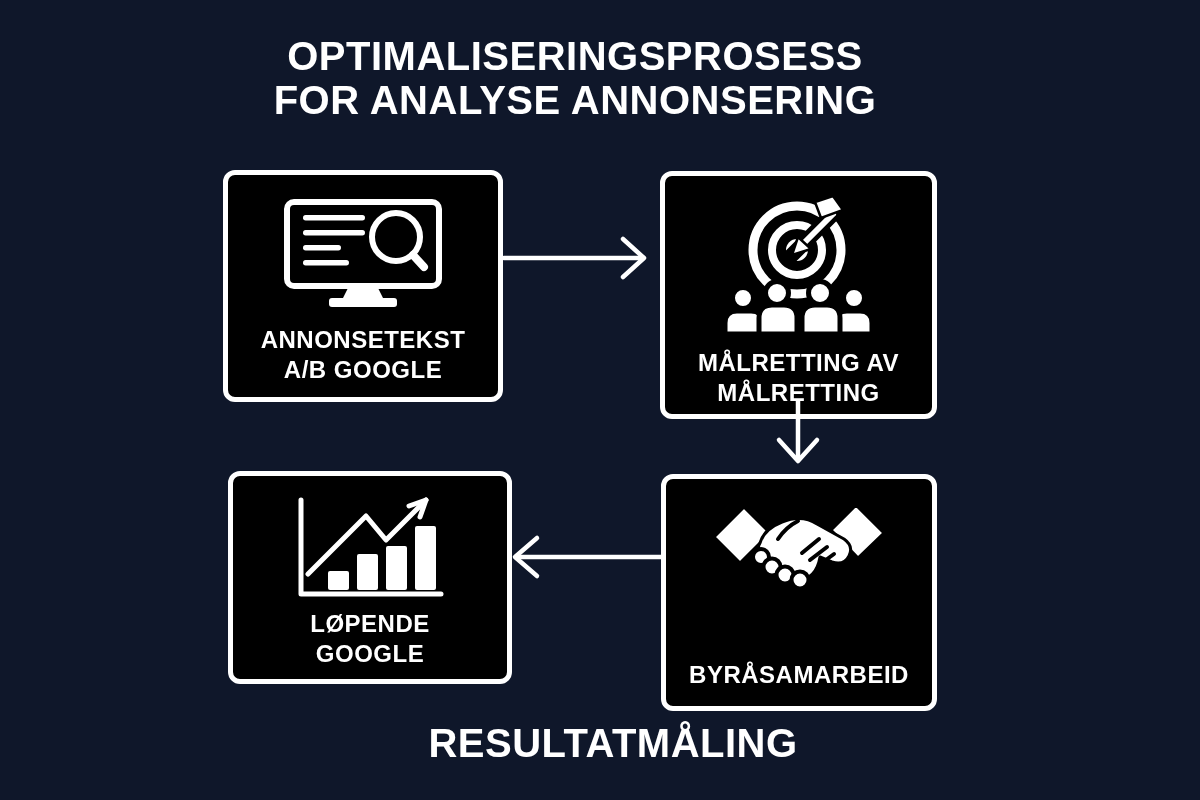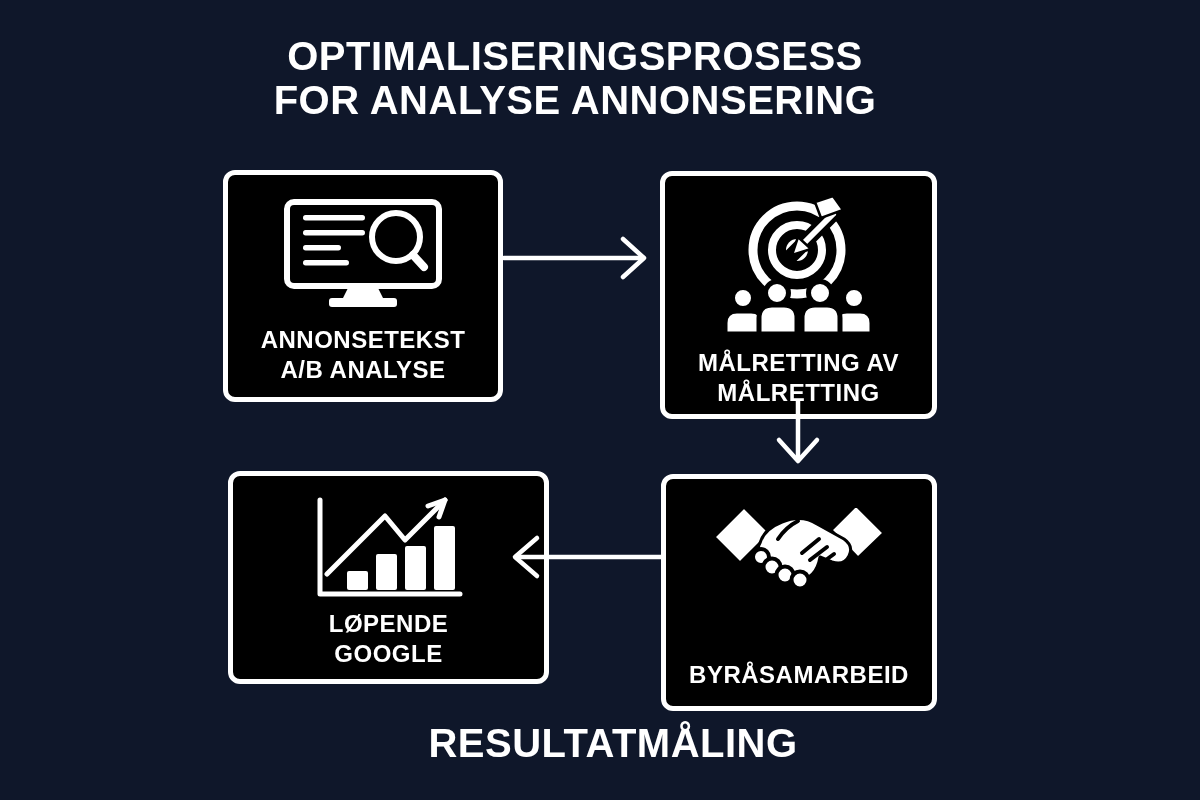--- a/index.html
+++ b/index.html
@@ -26,21 +26,21 @@
   .box {
     position: absolute;
     box-sizing: border-box;
     border: 5px solid #fff;
     border-radius: 12px;
     background: #000;
   }
   #box1 { left: 223px; top: 170px; width: 280px; height: 232px; }
   #box2 { left: 660px; top: 171px; width: 277px; height: 248px; }
   #box3 { left: 661px; top: 474px; width: 276px; height: 237px; }
-  #box4 { left: 228px; top: 471px; width: 321px; height: 213px; }
+  #box4 { left: 228px; top: 471px; width: 284px; height: 213px; }
   .icon {
     position: absolute;
     left: 50%;
     transform: translateX(-50%);
   }
   .box-label {
     position: absolute;
     left: 0; right: 0;
     text-align: center;
     font-weight: bold;
@@ -77,21 +77,21 @@
       <rect x="20" y="31" width="62" height="5.5" rx="2.7" fill="#fff"></rect>
       <rect x="20" y="46" width="38" height="5.5" rx="2.7" fill="#fff"></rect>
       <rect x="20" y="61" width="46" height="5.5" rx="2.7" fill="#fff"></rect>
       <circle cx="113" cy="38" r="24" fill="none" stroke="#fff" stroke-width="6"></circle>
       <line x1="130" y1="56" x2="141" y2="68" stroke="#fff" stroke-width="8" stroke-linecap="round"></line>
       <path d="M66,87 L94,87 L100,99 L60,99 Z" fill="#fff"></path>
       <rect x="46" y="99" width="68" height="9" rx="3" fill="#fff"></rect>
     </svg>
     <div class="box-label" style="bottom:12px">
       <span>ANNONSETEKST</span><br>
-      <span>A/B ANALYSE</span>
+      <span>A/B GOOGLE</span>
     </div>
   </div>
 
   <div class="box" id="box2">
     <svg class="icon" style="top:18px" width="156" height="140" viewBox="0 0 156 140">
       <circle cx="76" cy="56" r="44" fill="none" stroke="#fff" stroke-width="9"></circle>
       <circle cx="76" cy="56" r="25" fill="none" stroke="#fff" stroke-width="8"></circle>
       <circle cx="76" cy="56" r="11" fill="#fff"></circle>
       <line x1="70" y1="62" x2="118" y2="14" stroke="#000" stroke-width="15" stroke-linecap="round"></line>
       <line x1="78" y1="54" x2="112" y2="20" stroke="#fff" stroke-width="6" stroke-linecap="round"></line>

